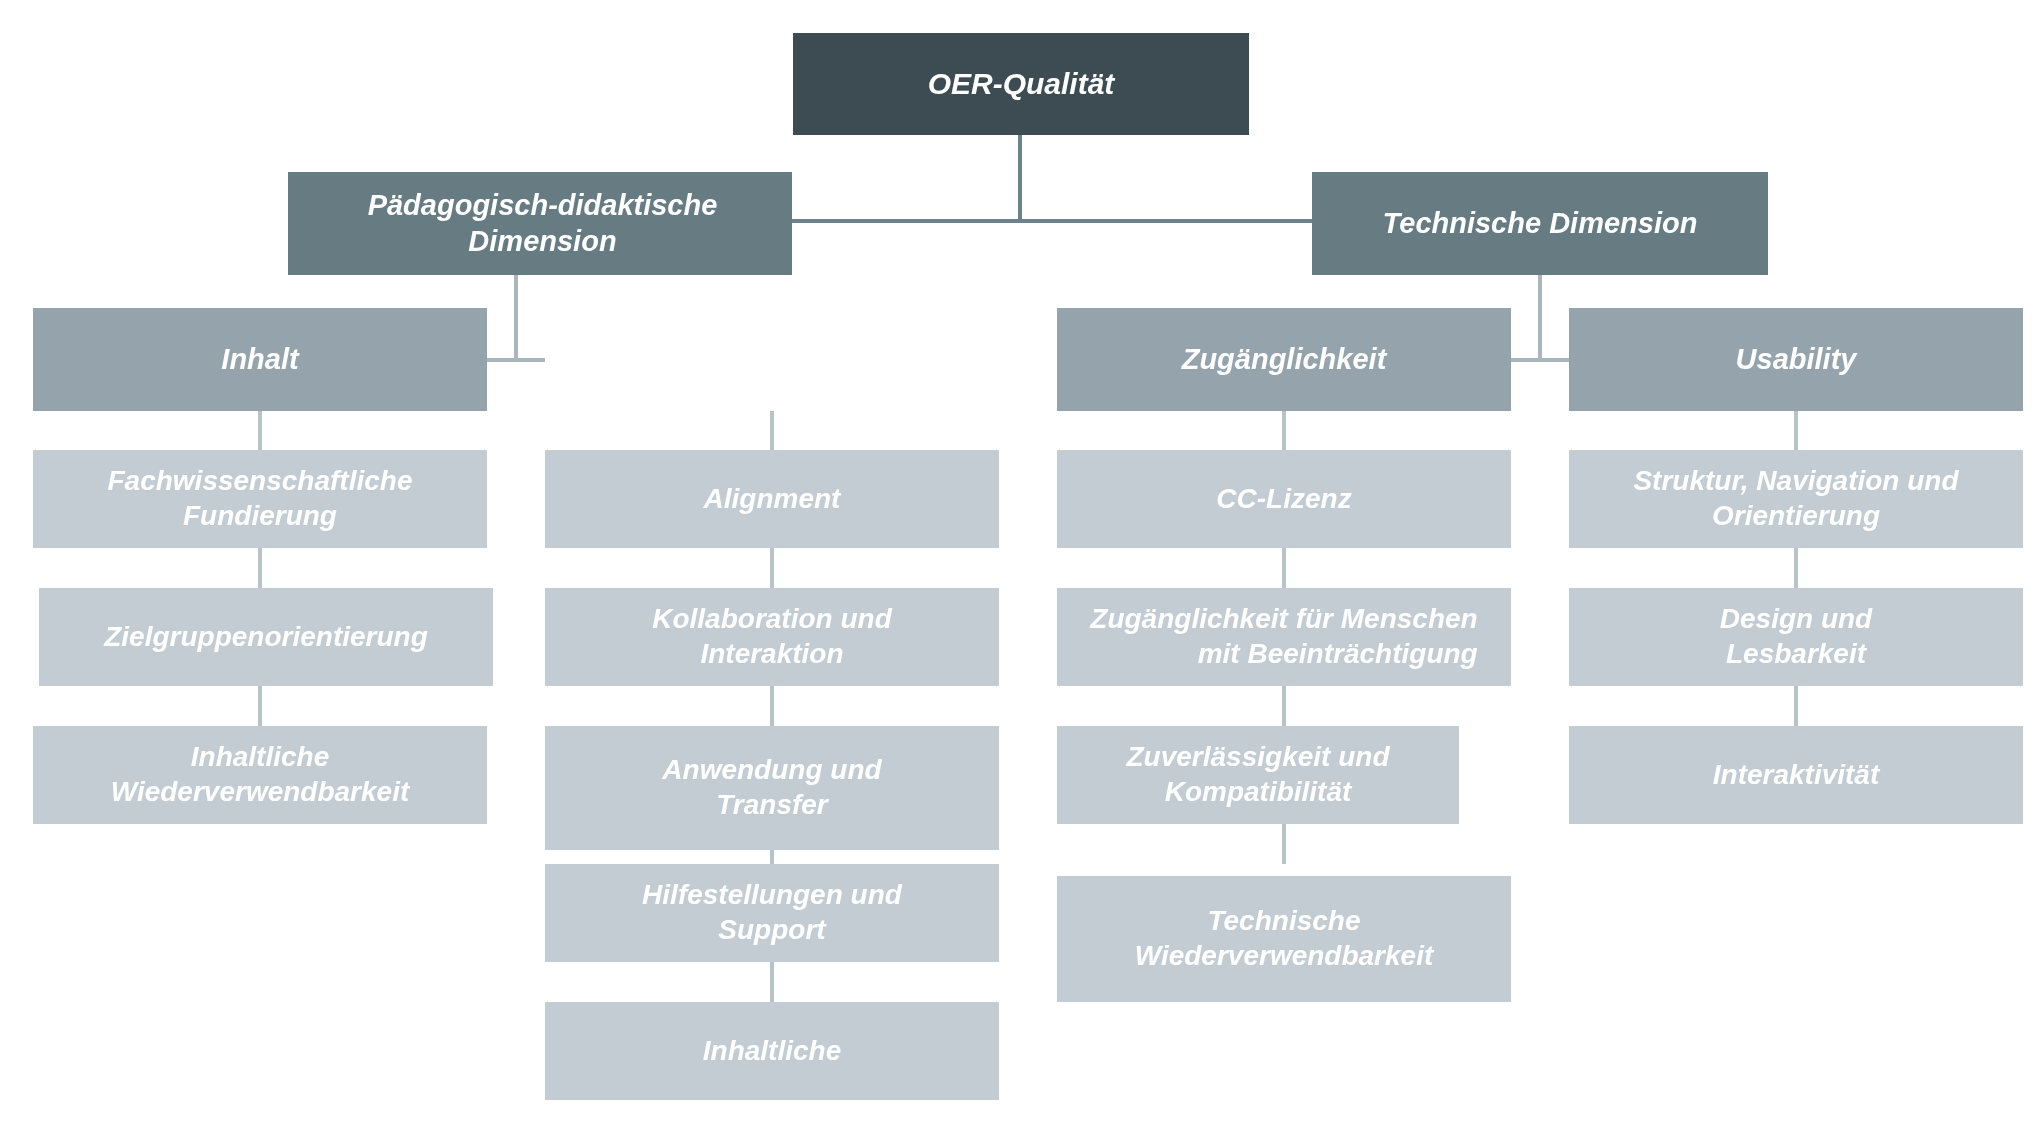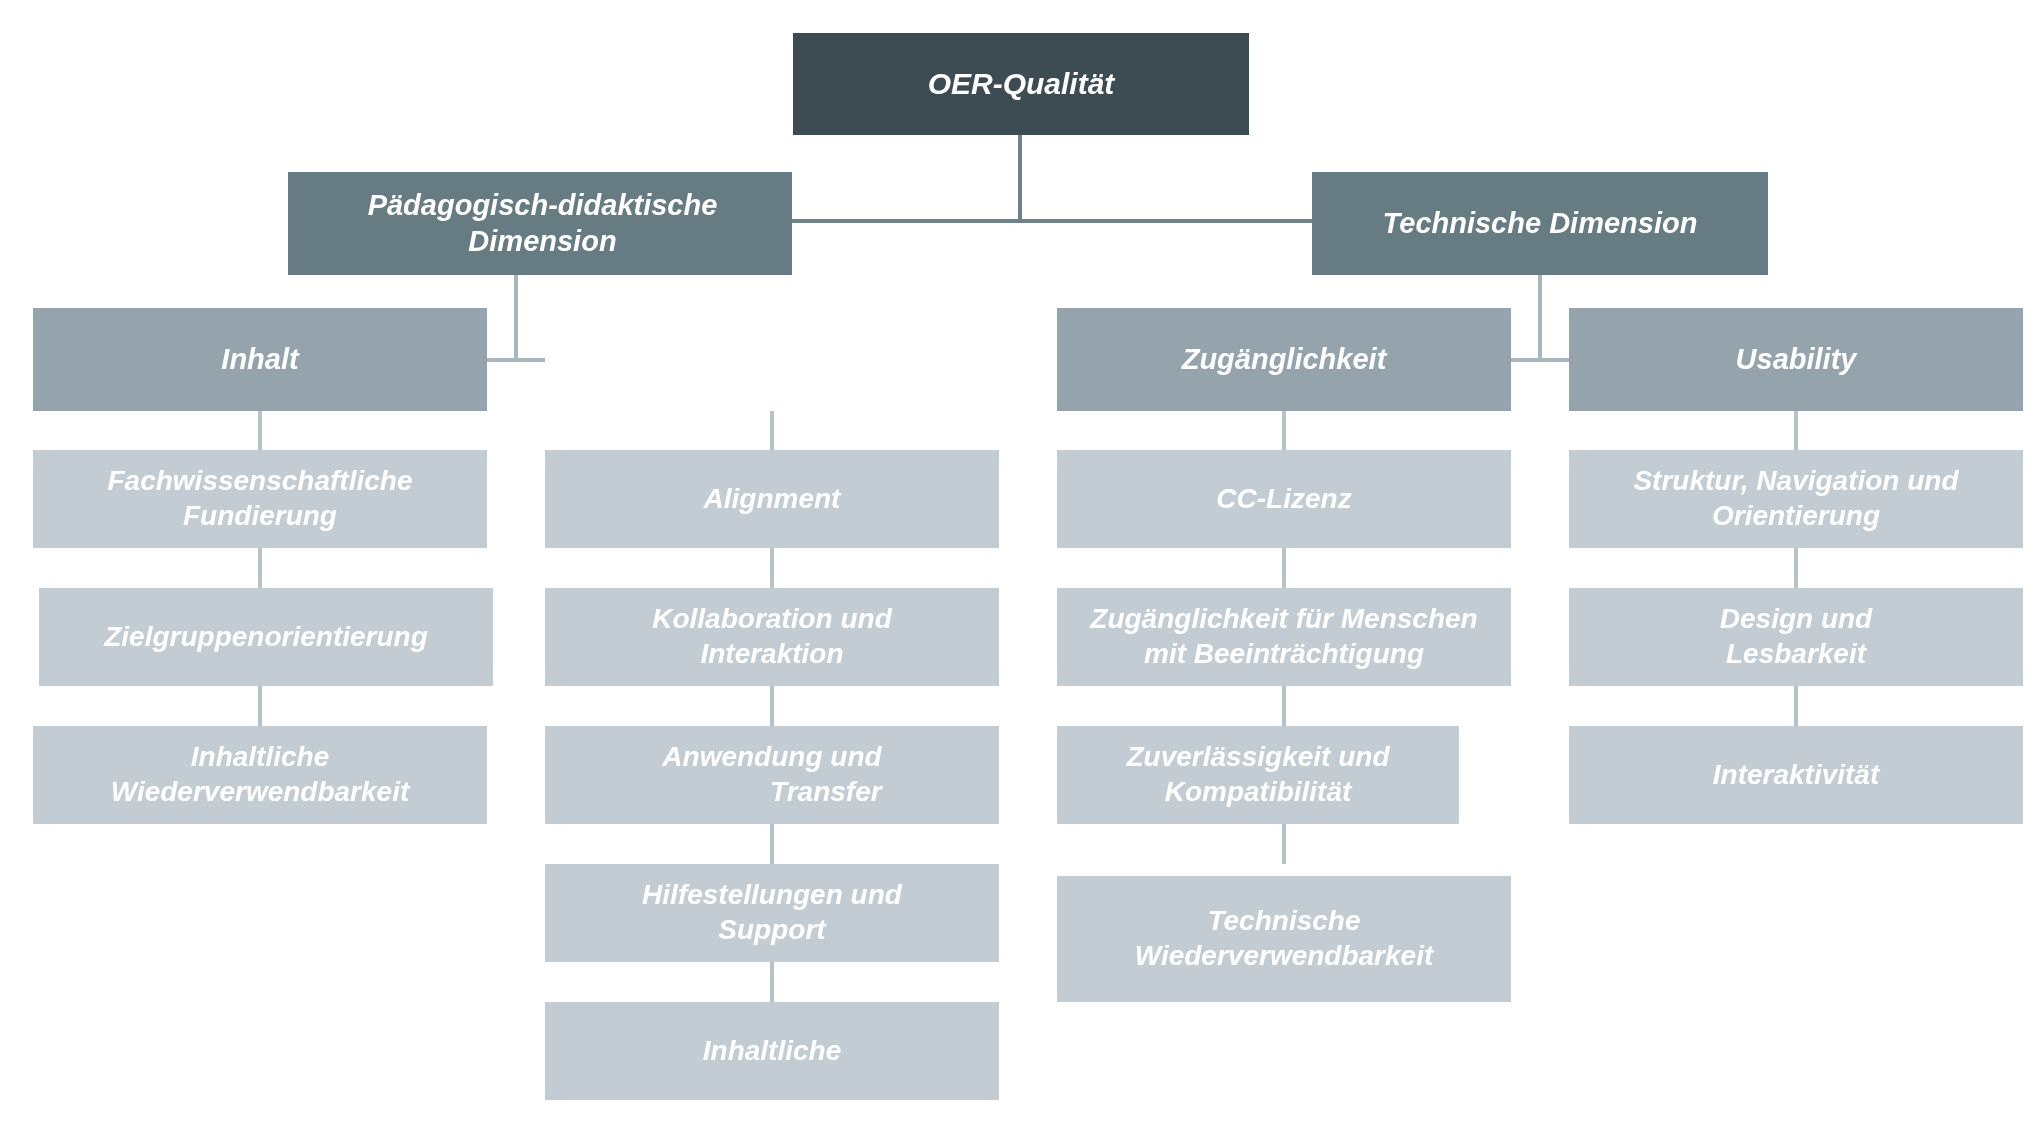--- a/index.html
+++ b/index.html
@@ -79,28 +79,28 @@
 
   <div class="node item" style="left:33px; top:450px; width:454px; height:98px;">Fachwissenschaftliche
 Fundierung</div>
   <div class="node item" style="left:39px; top:588px; width:454px; height:98px;">Zielgruppenorientierung</div>
   <div class="node item" style="left:33px; top:726px; width:454px; height:98px;">Inhaltliche
 Wiederverwendbarkeit</div>
 
   <div class="node item" style="left:545px; top:450px; width:454px; height:98px;">Alignment</div>
   <div class="node item" style="left:545px; top:588px; width:454px; height:98px;">Kollaboration und
 Interaktion</div>
-  <div class="node item" style="left:545px; top:726px; width:454px; height:98px;text-align:right;">Anwendung und
+  <div class="node item" style="left:545px; top:726px; width:454px; height:124px;">Anwendung und
 Transfer</div>
   <div class="node item" style="left:545px; top:864px; width:454px; height:98px;">Hilfestellungen und
 Support</div>
   <div class="node item" style="left:545px; top:1002px; width:454px; height:98px;">Inhaltliche</div>
 
   <div class="node item" style="left:1057px; top:450px; width:454px; height:98px;">CC-Lizenz</div>
-  <div class="node item" style="left:1057px; top:588px; width:454px; height:98px;">Zugänglichkeit für Menschen
+  <div class="node item" style="left:1057px; top:588px; width:454px; height:98px;text-align:right;">Zugänglichkeit für Menschen
 mit Beeinträchtigung</div>
   <div class="node item" style="left:1057px; top:726px; width:402px; height:98px;">Zuverlässigkeit und
 Kompatibilität</div>
   <div class="node item" style="left:1057px; top:876px; width:454px; height:126px;text-align:center;">Technische
 Wiederverwendbarkeit</div>
 
   <div class="node item" style="left:1569px; top:450px; width:454px; height:98px;">Struktur, Navigation und
 Orientierung</div>
   <div class="node item" style="left:1569px; top:588px; width:454px; height:98px;">Design und
 Lesbarkeit</div>

